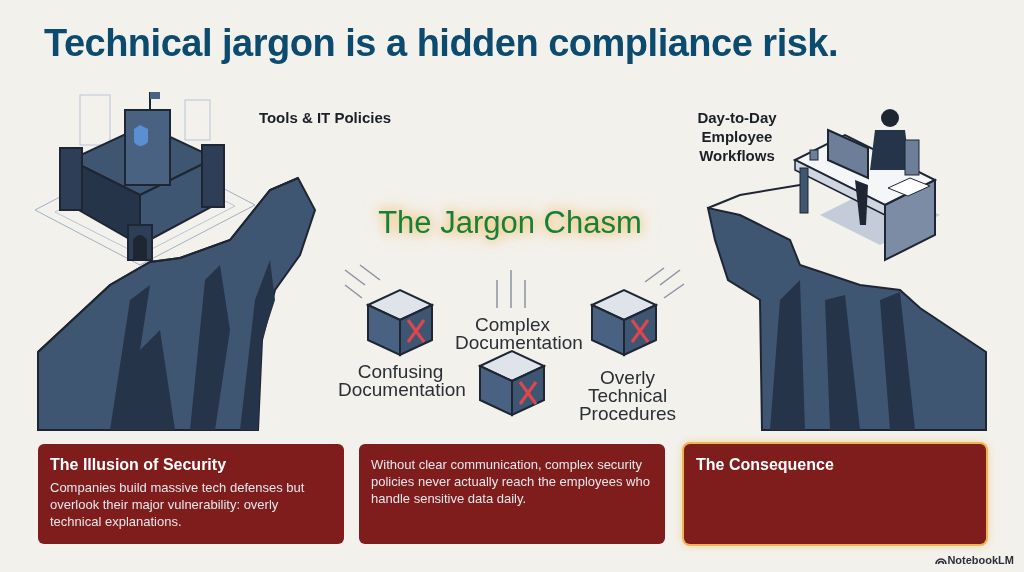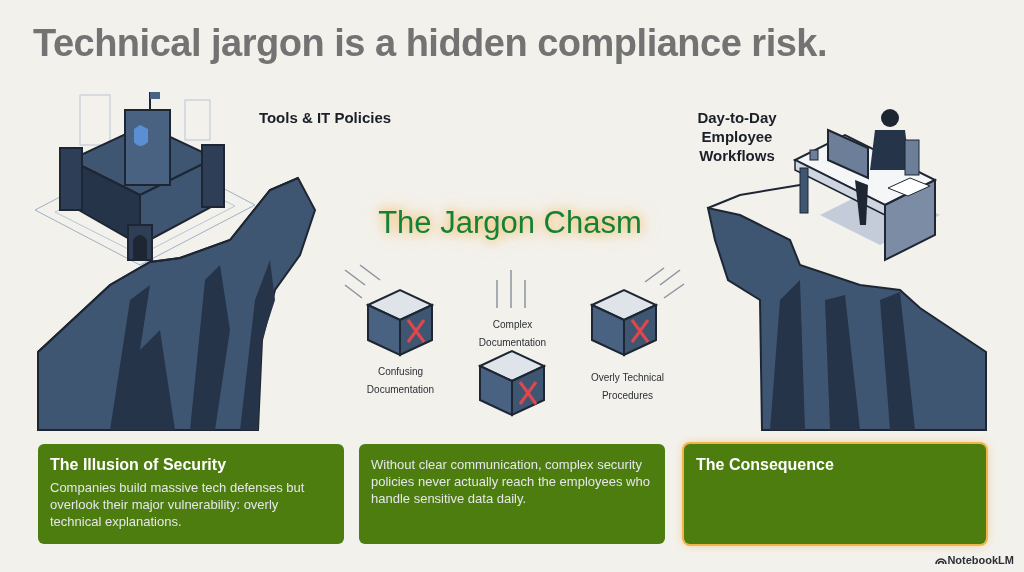--- a/index.html
+++ b/index.html
@@ -4,43 +4,43 @@
 <style>
   * { box-sizing: border-box; margin: 0; padding: 0; }
   html, body { width: 1024px; height: 572px; overflow: hidden; }
   body {
     background: #f3f1ec;
     font-family: "Liberation Sans", "DejaVu Sans", sans-serif;
     color: #1f2937;
     position: relative;
   }
   .title {
-    position: absolute; left: 33px; top: 22px;
-    font-size: 38px; font-weight: 700; color: #737373;
+    position: absolute; left: 44px; top: 22px;
+    font-size: 38px; font-weight: 700; color: #0c4a6e;
     letter-spacing: -0.5px;
   }
   .scene { position: absolute; left: 0; top: 0; width: 1024px; height: 572px; }
   .label {
     position: absolute; font-weight: 700; color: #1a1f28; text-align: center;
     font-size: 15px; line-height: 19px;
   }
   .label.left { left: 245px; top: 108px; width: 160px; }
   .label.right { left: 682px; top: 108px; width: 110px; }
   .chasm-title {
     position: absolute; left: 340px; top: 205px; width: 340px; text-align: center;
     font-size: 31px; font-weight: 400; color: #15803d;
     text-shadow: 0 0 10px rgba(245,180,60,0.85), 0 0 18px rgba(245,180,60,0.55);
   }
   .box-label {
-    position: absolute; font-size: 10px; line-height: 18px; color: #2b2f36; text-align: center;
+    position: absolute; font-size: 19px; line-height: 18px; color: #2b2f36; text-align: center;
   }
   .cards { position: absolute; left: 38px; top: 444px; width: 948px; height: 100px; }
   .card {
     position: absolute; top: 0; height: 100px; width: 306px;
-    background: #4d7c0f; border-radius: 6px; padding: 12px 12px;
+    background: #7f1d1d; border-radius: 6px; padding: 12px 12px;
     color: #f3f4f6;
   }
   .card h3 { font-size: 16px; font-weight: 700; margin-bottom: 5px; color: #ffffff; }
   .card p { font-size: 13px; line-height: 17px; color: #e5e7eb; }
   .card.c1 { left: 0; }
   .card.c2 { left: 321px; }
   .card.c3 { left: 646px; width: 302px; box-shadow: 0 0 0 2px #f0b44c, 0 0 10px rgba(240,180,76,0.75); }
   .brand {
     position: absolute; right: 10px; bottom: 6px;
     font-size: 11px; font-weight: 700; color: #2b2f36; display: flex; align-items: center; 

